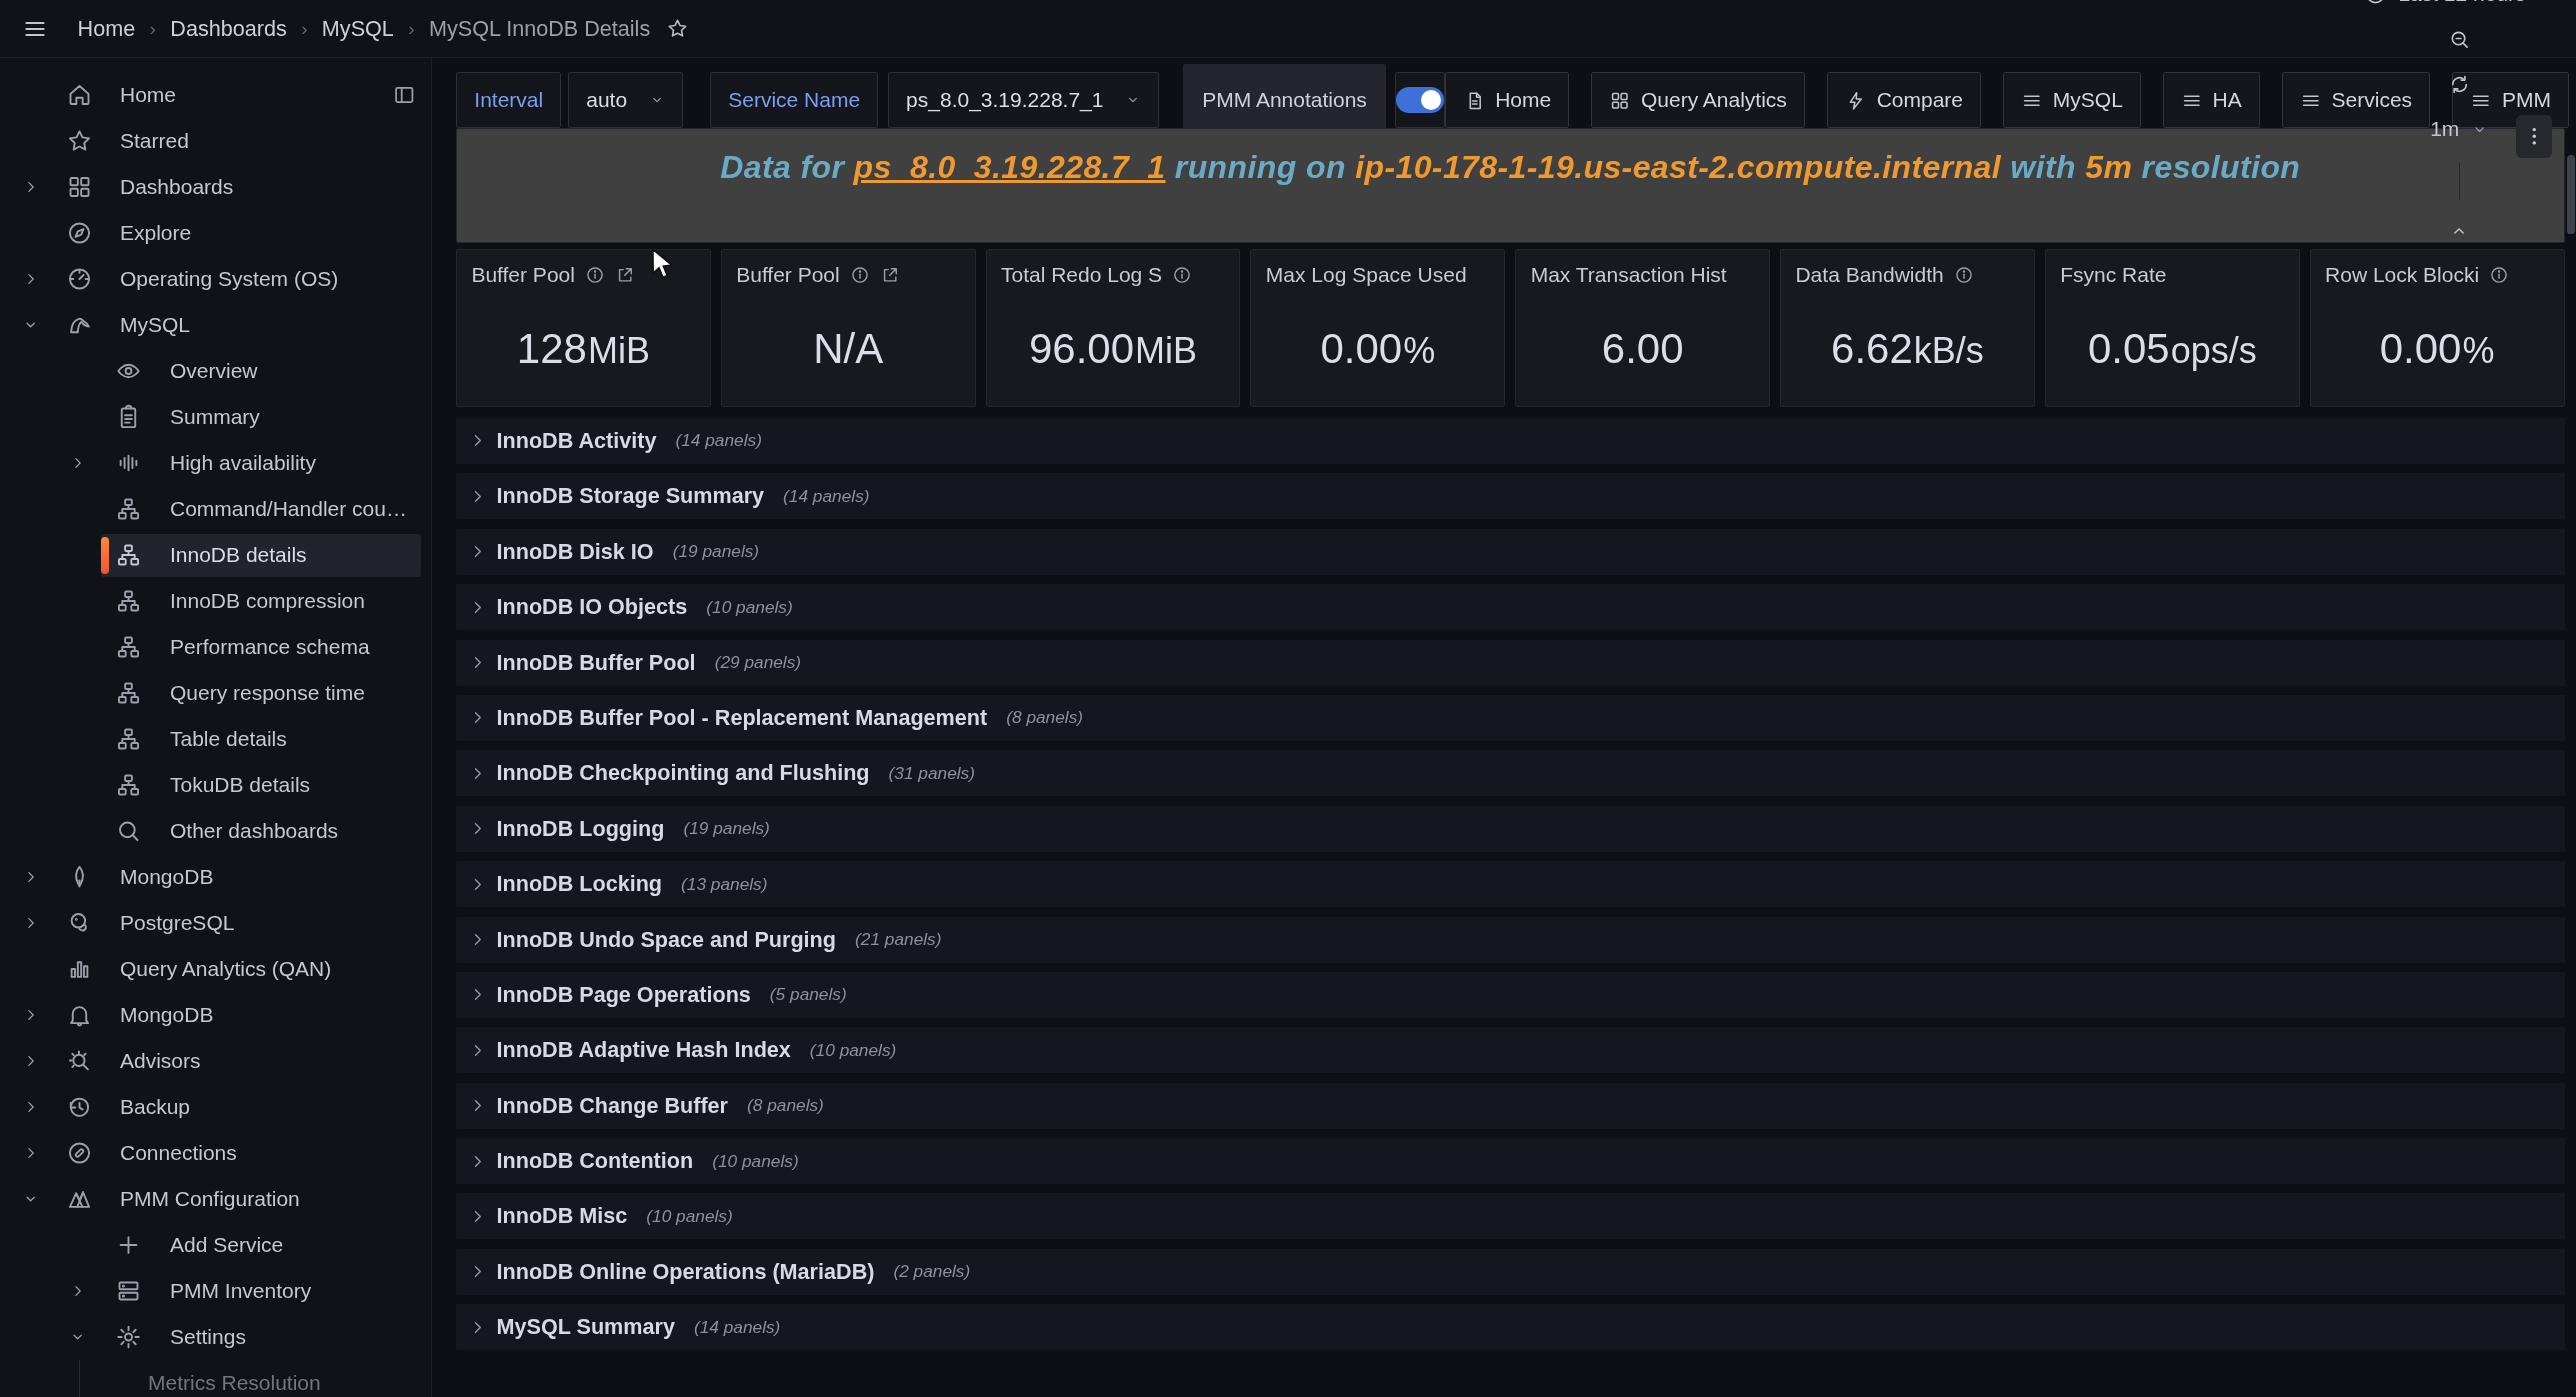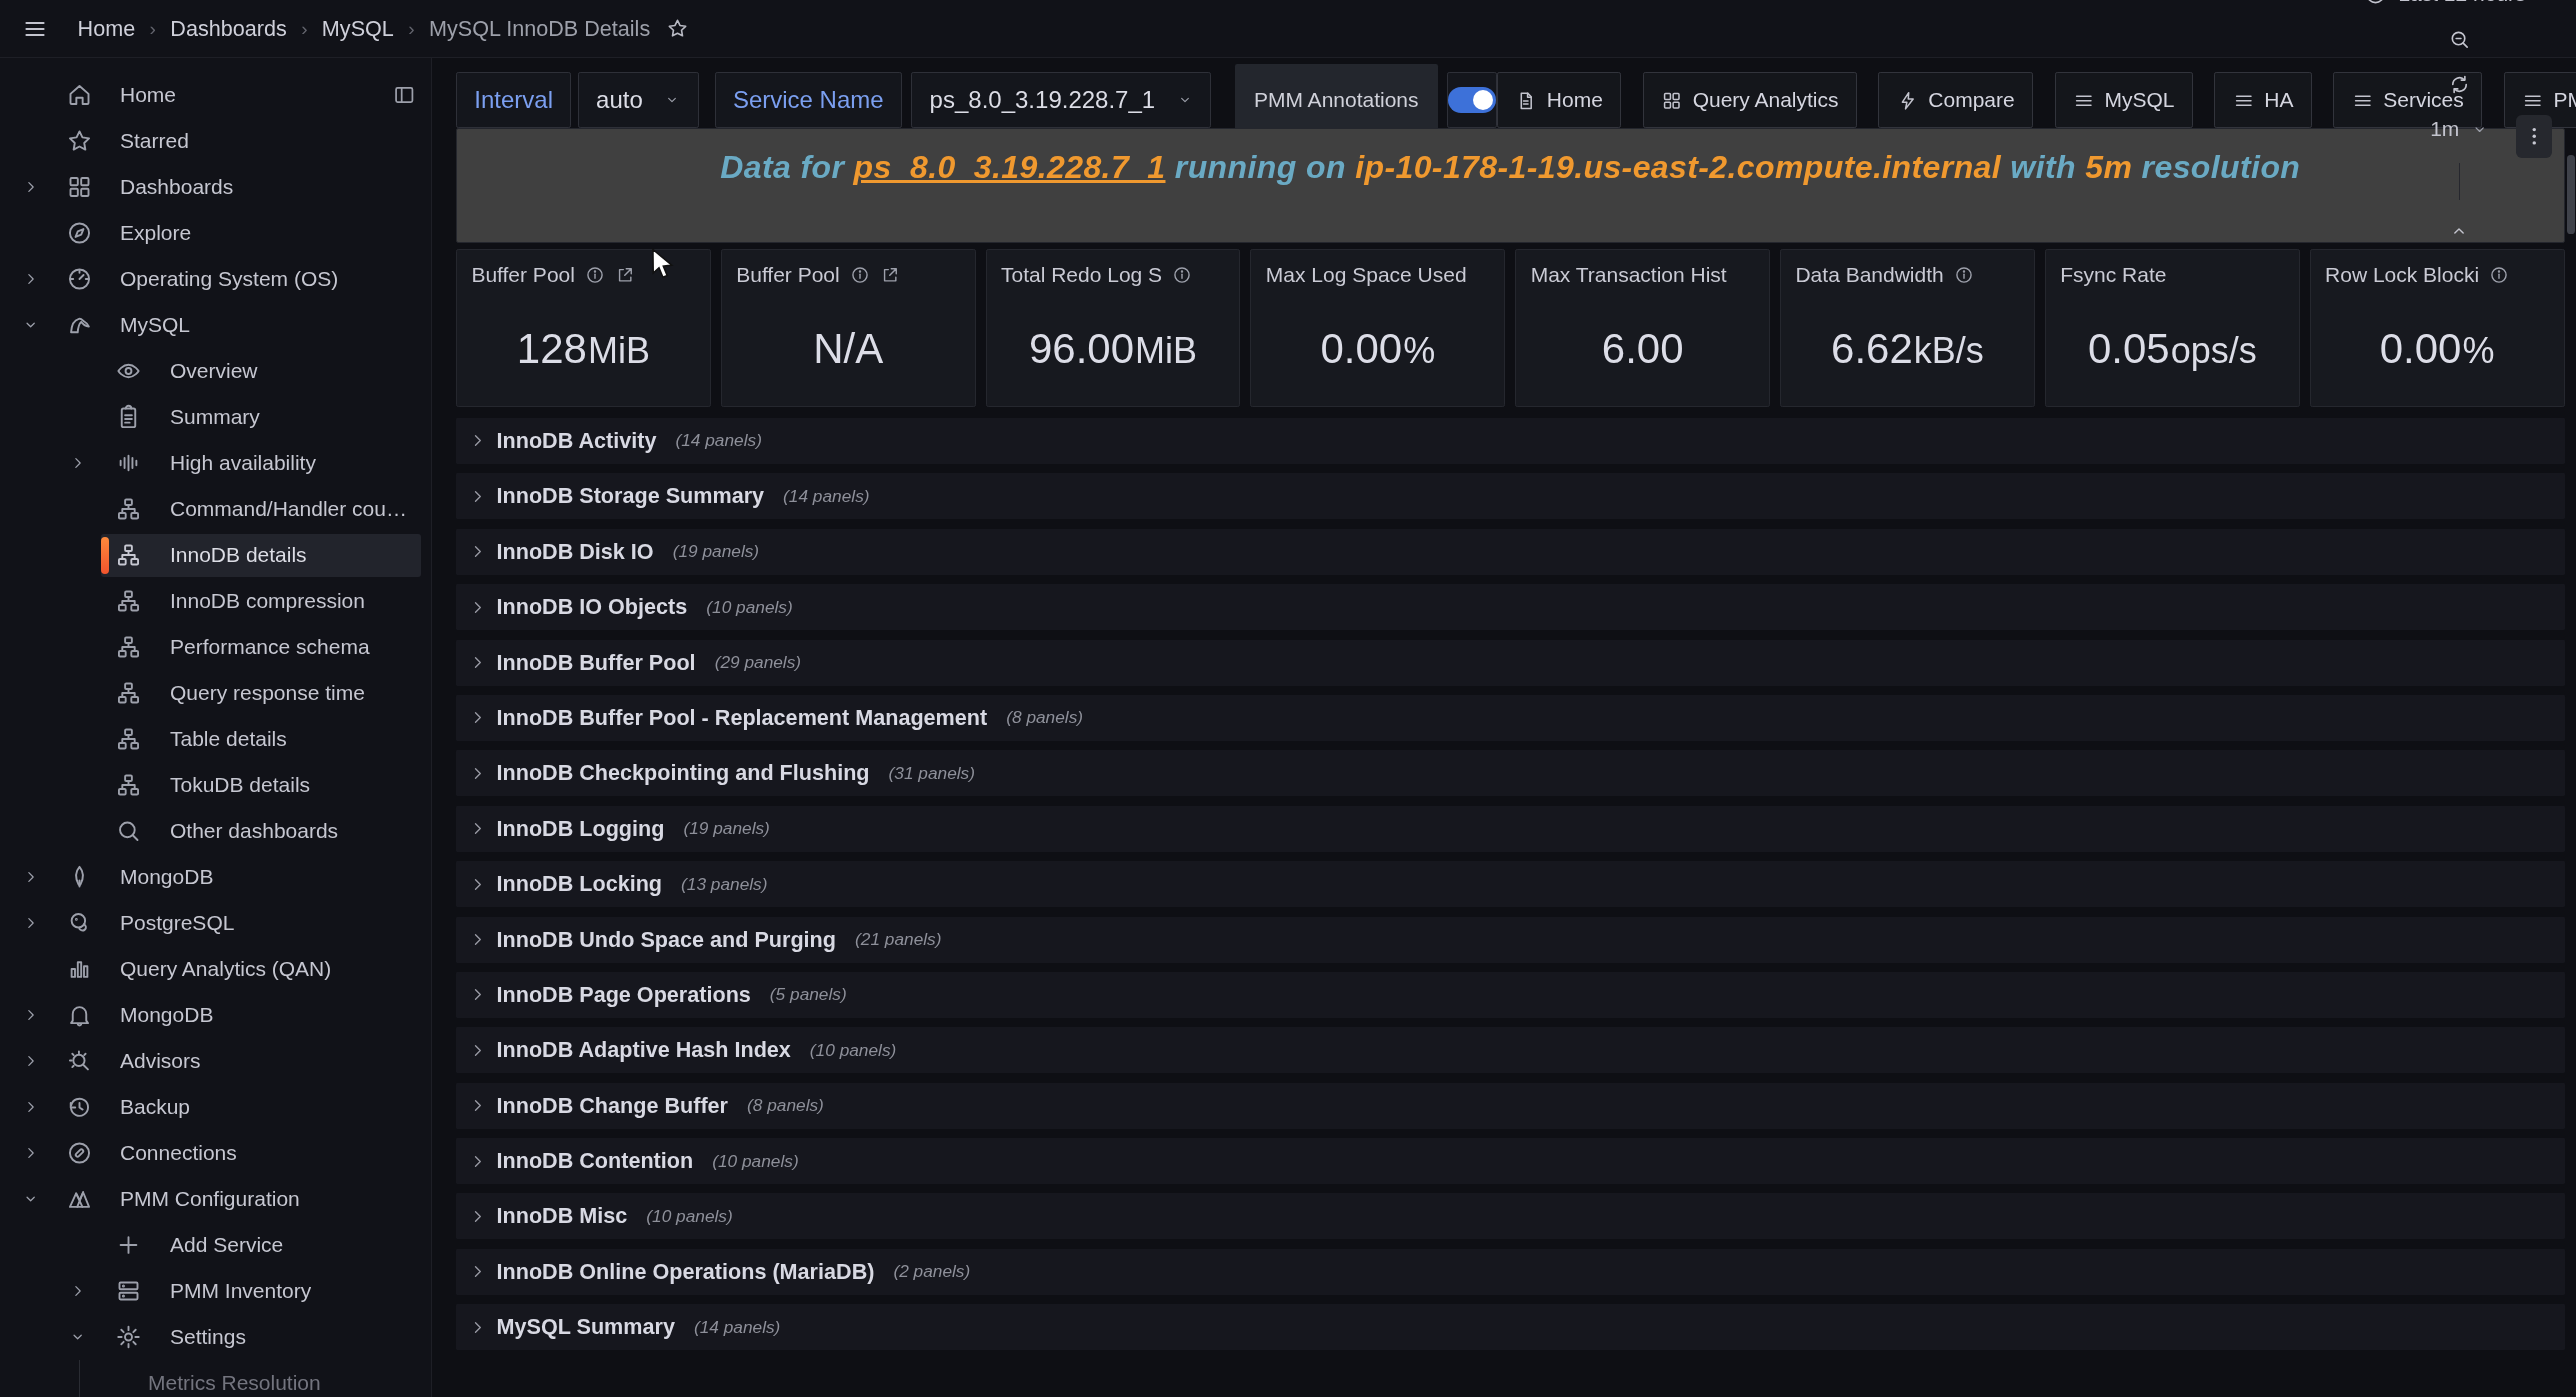--- a/index.html
+++ b/index.html
@@ -70,21 +70,21 @@
 
   
   .content {
     position:absolute; left:433px; top:58px; right:0; bottom:0;
     padding:14.4px 11.5px 0 23px; overflow:hidden;
   }
   .dash-toolbar { display:flex; align-items:center; height:56px; }
   .var-box {
     height:56px; display:inline-flex; align-items:center; padding:0 17.3px;
     background:#14161c; border:0.7px solid #2e3038; border-radius:2.2px;
-    font-size:24px; white-space:nowrap;
+    font-size:21px; white-space:nowrap;
   }
   .var-label { color:#7b9ff0; }
   .var-value { color:#dcdde6; gap:11.5px; cursor:pointer; }
   .var-value .caret { margin-left:10px; }
   .chip {
     height:72px; display:inline-flex; align-items:center; padding:0 19px;
     background:#23262d; border-radius:2.2px; font-size:21px; color:#d0d1da; white-space:nowrap;
   }
   .toggle-box {
     height:56px; width:76px; display:inline-flex; align-items:center; justify-content:center;
@@ -582,21 +582,21 @@
   <div class="dash-toolbar">
     <span class="var-box var-label" style="margin-right:6.5px">Interval</span>
     <span class="var-box var-value">
       <span>auto</span>
       <span class="icon caret">
           <svg width="16" height="16" viewBox="0 0 24 24" fill="none" stroke="currentColor" stroke-width="1.7" stroke-linecap="round" stroke-linejoin="round">
             <path d="M7 9.5l5 5 5-5"></path>
           </svg>
         </span>
     </span>
-    <span class="var-box var-label" style="margin-left:16px;margin-right:9.4px">Service Name</span>
+    <span class="var-box var-label" style="margin-left:27px;margin-right:9.4px">Service Name</span>
     <span class="var-box var-value">
       <span>ps_8.0_3.19.228.7_1</span>
       <span class="icon caret">
           <svg width="16" height="16" viewBox="0 0 24 24" fill="none" stroke="currentColor" stroke-width="1.7" stroke-linecap="round" stroke-linejoin="round">
             <path d="M7 9.5l5 5 5-5"></path>
           </svg>
         </span>
     </span>
     <span class="chip" style="margin-left:24px;margin-right:9.4px">PMM Annotations</span>
     <span class="toggle-box">

